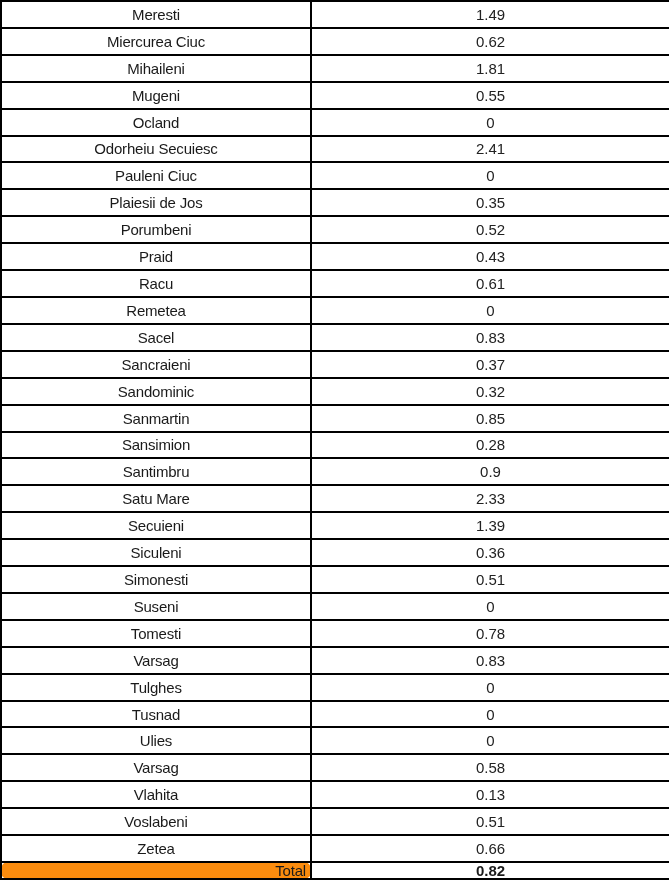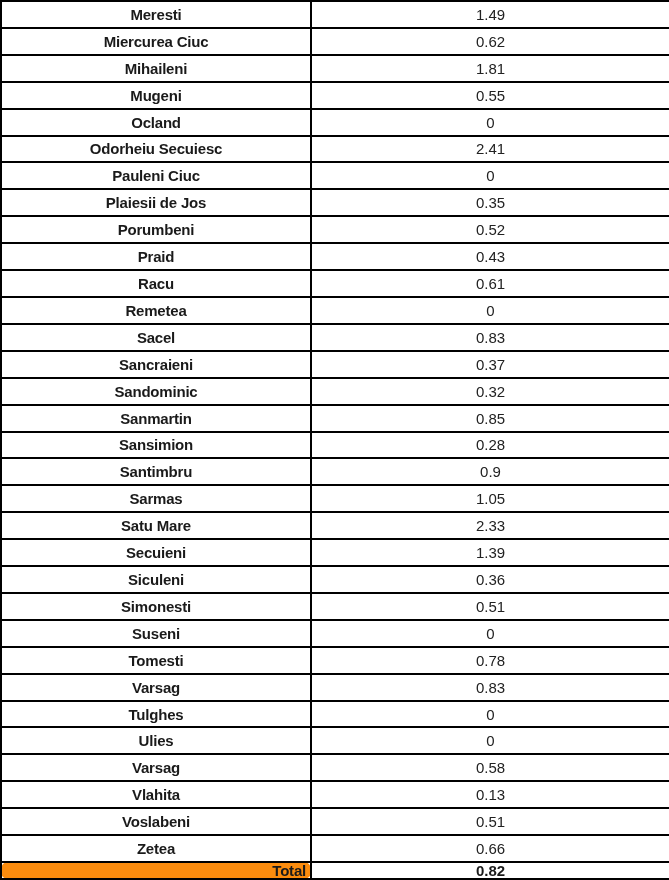--- a/index.html
+++ b/index.html
@@ -25,21 +25,21 @@
   table.data-table td {
     border: 2px solid #000000;
     text-align: center;
     vertical-align: middle;
     padding: 0 4px;
     line-height: 1;
     overflow: hidden;
     white-space: nowrap;
   }
   td.name-cell {
-    font-weight: 700;
+    font-weight: 400;
     letter-spacing: -0.2px;
     border-radius: 7px;
   }
   td.value-cell {
     font-weight: 400;
     color: #222222;
   }
   tfoot td {
     font-weight: 700;
     border-bottom: 3px solid #000000;
@@ -129,24 +129,20 @@
       </tr>
       <tr>
         <td class="name-cell">Sansimion</td>
         <td class="value-cell">0.28</td>
       </tr>
       <tr>
         <td class="name-cell">Santimbru</td>
         <td class="value-cell">0.9</td>
       </tr>
       <tr>
-        <td class="name-cell">Sarmas</td>
-        <td class="value-cell">1.05</td>
-      </tr>
-      <tr>
         <td class="name-cell">Satu Mare</td>
         <td class="value-cell">2.33</td>
       </tr>
       <tr>
         <td class="name-cell">Secuieni</td>
         <td class="value-cell">1.39</td>
       </tr>
       <tr>
         <td class="name-cell">Siculeni</td>
         <td class="value-cell">0.36</td>
@@ -162,20 +158,24 @@
       <tr>
         <td class="name-cell">Tomesti</td>
         <td class="value-cell">0.78</td>
       </tr>
       <tr>
         <td class="name-cell">Varsag</td>
         <td class="value-cell">0.83</td>
       </tr>
       <tr>
         <td class="name-cell">Tulghes</td>
+        <td class="value-cell">0</td>
+      </tr>
+      <tr>
+        <td class="name-cell">Tusnad</td>
         <td class="value-cell">0</td>
       </tr>
       <tr>
         <td class="name-cell">Ulies</td>
         <td class="value-cell">0</td>
       </tr>
       <tr>
         <td class="name-cell">Varsag</td>
         <td class="value-cell">0.58</td>
       </tr>

